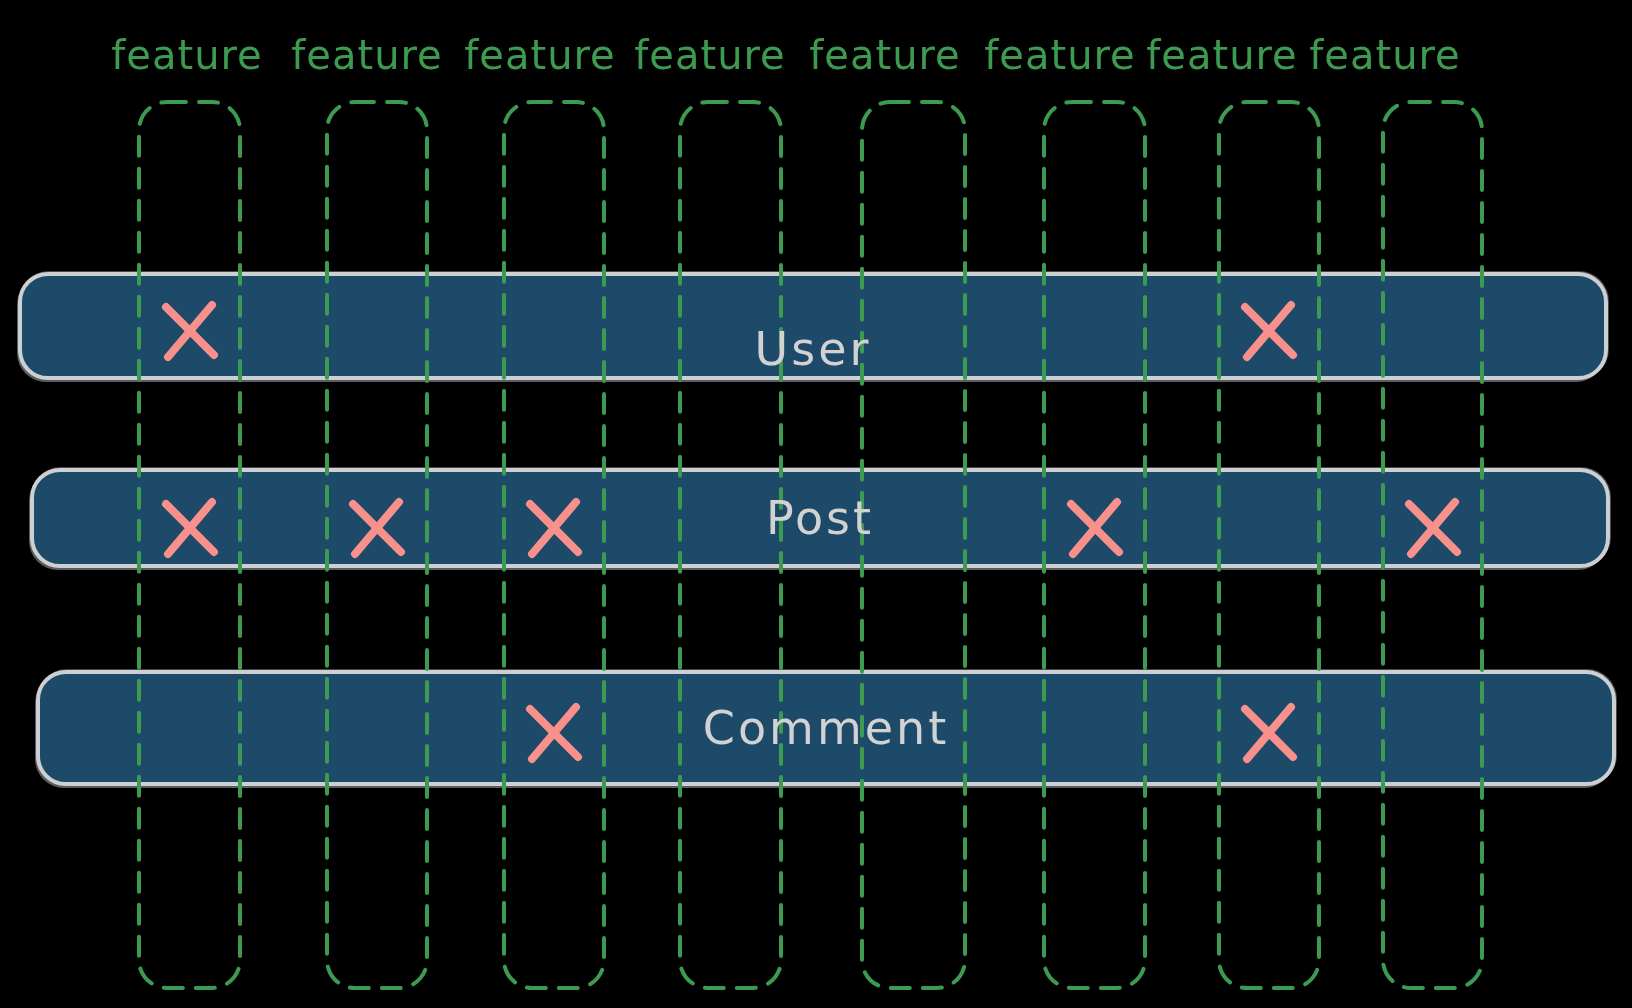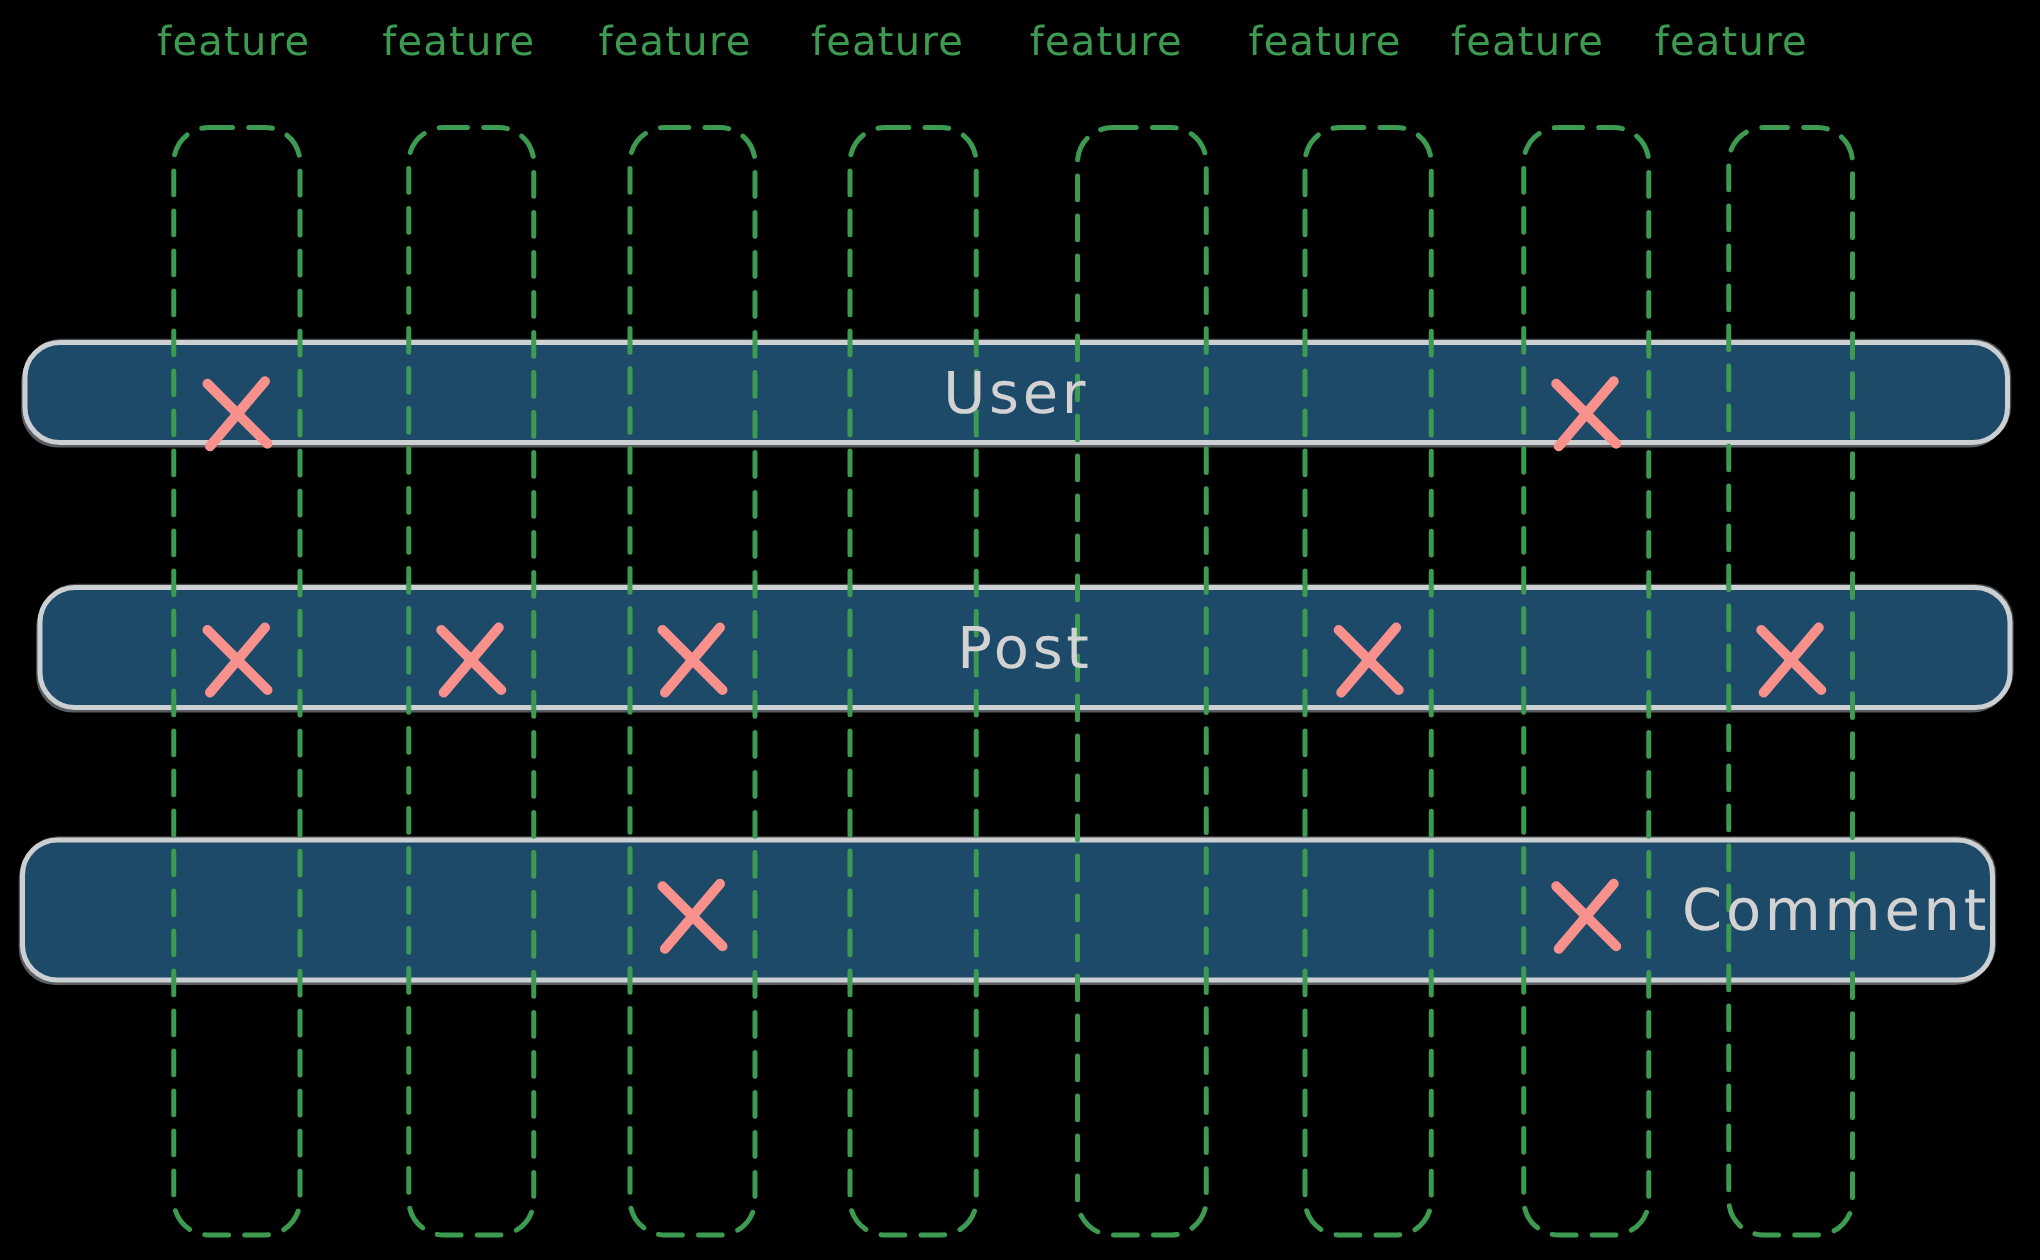--- a/index.html
+++ b/index.html
@@ -15,25 +15,25 @@
   .feature-column rect{
     fill:none;
     stroke:var(--green);
     stroke-width:4;
     stroke-dasharray:19 13;
     stroke-linecap:round;
   }
   
   .feature-label{
     position:absolute;
-    top:14px;
+    top:32px;
     transform:translateX(-50%);
     z-index:3;
     color:var(--green);
-    font-size:32px;
+    font-size:40px;
     letter-spacing:1px;
     white-space:nowrap;
   }
   
   .entity-bar{
     position:absolute;
     background:var(--navy);
     border:4px solid var(--outline);
     border-radius:30px;
     box-shadow:-2px 3px 0 -1px rgba(160,168,175,0.55), 1px -1px 0 0 rgba(200,206,212,0.35);
@@ -56,27 +56,27 @@
     stroke-linecap:round;
     fill:none;
   }
   .x-mark .thin{stroke-width:3.5;}
 </style>
 </head>
 <body>
 
 <div id="canvas" style="width: 1632px; height: 1008px; background: rgb(0, 0, 0);">
   <div id="bars-layer">
-      <div class="entity-bar" style="left: 18px; top: 272px; width: 1590px; height: 84px;">
+      <div class="entity-bar" style="left: 18px; top: 272px; width: 1590px; height: 108px; align-items: flex-end;">
         <span class="entity-label">User</span>
       </div>
       <div class="entity-bar" style="left: 30px; top: 468px; width: 1580px; height: 100px;">
         <span class="entity-label">Post</span>
       </div>
-      <div class="entity-bar" style="left: 16px; top: 670px; width: 1580px; height: 116px; justify-content: flex-end;">
+      <div class="entity-bar" style="left: 36px; top: 670px; width: 1580px; height: 116px;">
         <span class="entity-label">Comment</span>
       </div>
     </div>
   <div id="columns-layer">
       <svg width="109" height="894" class="feature-column" style="left: 135px; top: 98px;">
         <rect x="4" y="4" width="101" height="886" rx="28"></rect>
       </svg>
       <svg width="108" height="894" class="feature-column" style="left: 323px; top: 98px;">
         <rect x="4" y="4" width="100" height="886" rx="28"></rect>
       </svg>

